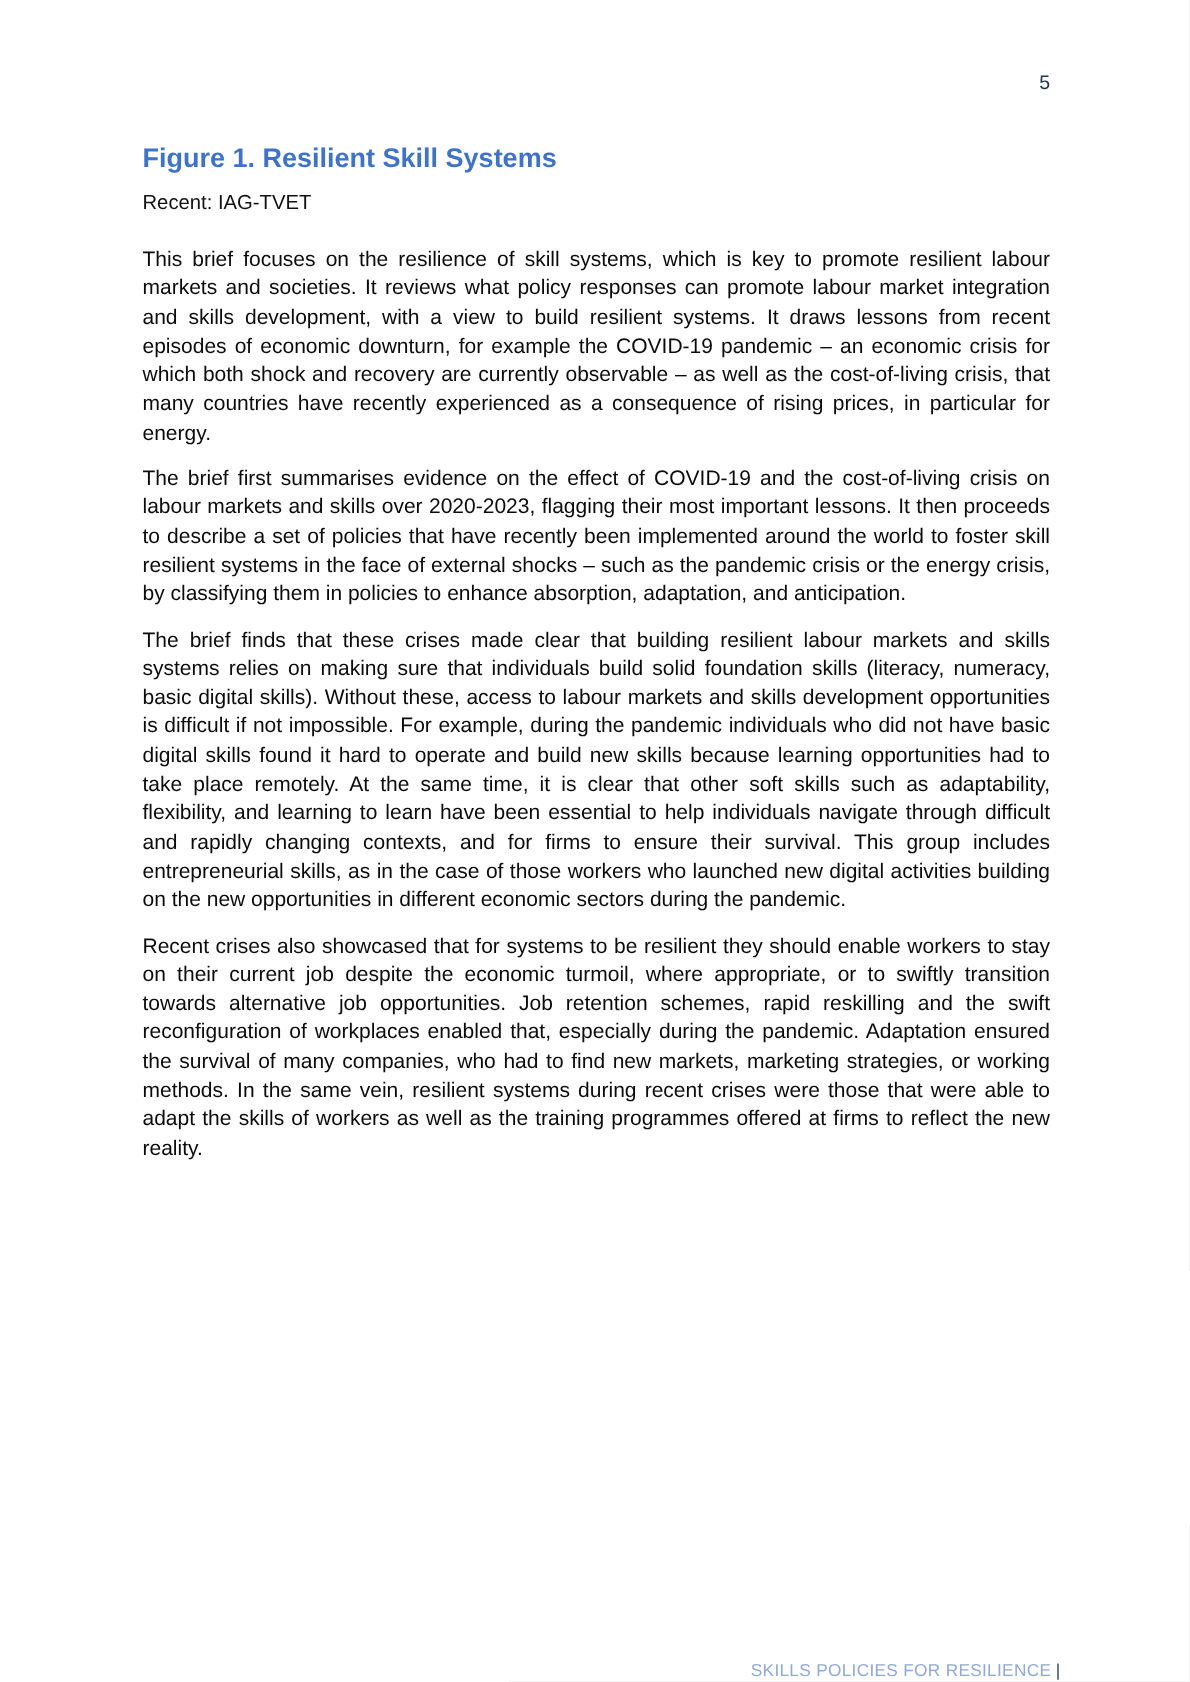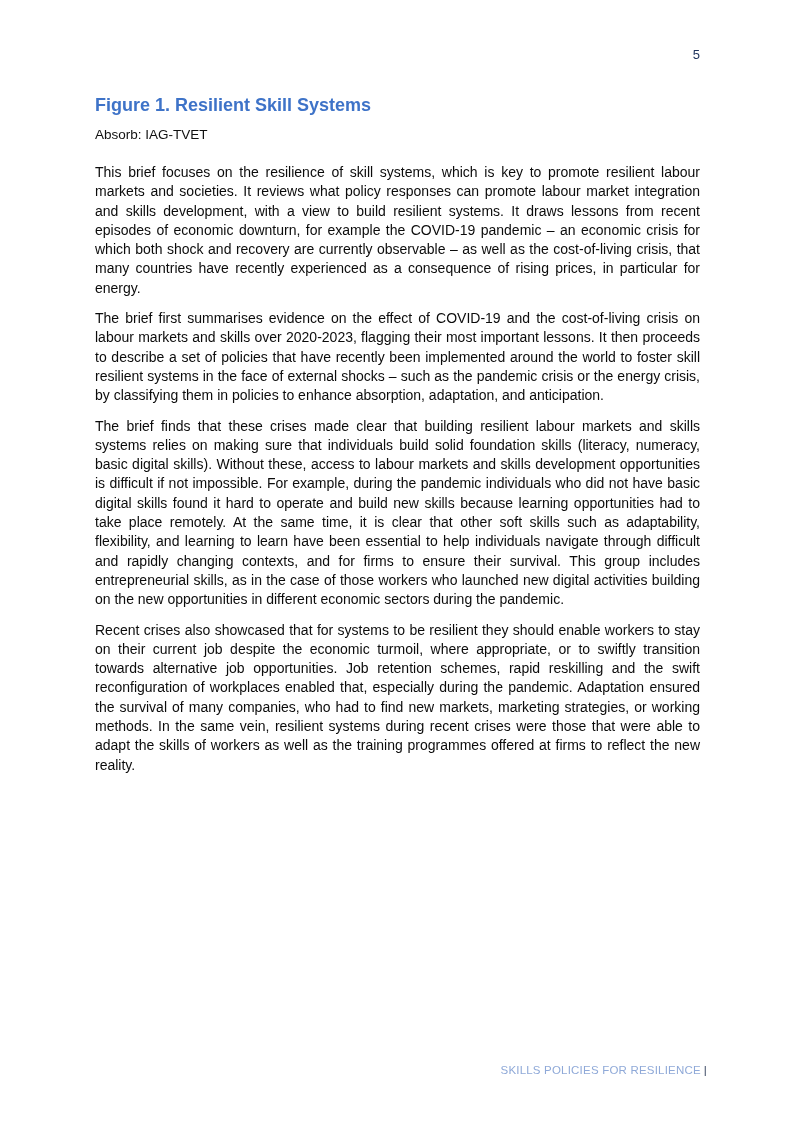--- a/index.html
+++ b/index.html
@@ -41,21 +41,21 @@
   }
   p.body-p{
     margin:11px 0 4px 0;
     font-size:14px;
     line-height:19.3px;
     text-align:justify;
     color:#0b0b0b;
   }
   .footer{
     position:absolute;
-    top:1064px;
+    top:1108px;
     right:86px;
     font-size:11.5px;
     letter-spacing:0.2px;
     color:#8fa9d8;
     white-space:nowrap;
   }
   .footer .sep{
     color:#33415c;
     margin-left:3px;
   }
@@ -64,21 +64,21 @@
 <body>
 
 <div class="page">
   <div class="content">
 
     <div class="pageno">5</div>
 
     <h1 class="fig-title">Figure 1. Resilient Skill Systems</h1>
 
 
-    <p class="source">Absorb: IAG-TVET</p>
+    <p class="source">Recent: IAG-TVET</p>
 
     <p class="body-p">This brief focuses on the resilience of skill systems, which is key to promote resilient labour markets and societies. It reviews what policy responses can promote labour market integration and skills development, with a view to build resilient systems. It draws lessons from recent episodes of economic downturn, for example the COVID-19 pandemic – an economic crisis for which both shock and recovery are currently observable – as well as the cost-of-living crisis, that many countries have recently experienced as a consequence of rising prices, in particular for energy.</p>
     <p class="body-p">The brief first summarises evidence on the effect of COVID-19 and the cost-of-living crisis on labour markets and skills over 2020-2023, flagging their most important lessons. It then proceeds to describe a set of policies that have recently been implemented around the world to foster skill resilient systems in the face of external shocks – such as the pandemic crisis or the energy crisis, by classifying them in policies to enhance absorption, adaptation, and anticipation.</p>
     <p class="body-p">The brief finds that these crises made clear that building resilient labour markets and skills systems relies on making sure that individuals build solid foundation skills (literacy, numeracy, basic digital skills). Without these, access to labour markets and skills development opportunities is difficult if not impossible. For example, during the pandemic individuals who did not have basic digital skills found it hard to operate and build new skills because learning opportunities had to take place remotely. At the same time, it is clear that other soft skills such as adaptability, flexibility, and learning to learn have been essential to help individuals navigate through difficult and rapidly changing contexts, and for firms to ensure their survival. This group includes entrepreneurial skills, as in the case of those workers who launched new digital activities building on the new opportunities in different economic sectors during the pandemic.</p>
     <p class="body-p">Recent crises also showcased that for systems to be resilient they should enable workers to stay on their current job despite the economic turmoil, where appropriate, or to swiftly transition towards alternative job opportunities. Job retention schemes, rapid reskilling and the swift reconfiguration of workplaces enabled that, especially during the pandemic. Adaptation ensured the survival of many companies, who had to find new markets, marketing strategies, or working methods. In the same vein, resilient systems during recent crises were those that were able to adapt the skills of workers as well as the training programmes offered at firms to reflect the new reality.</p>
   </div>
 
   <div class="footer">
     <span>SKILLS POLICIES FOR RESILIENCE</span><span class="sep">|</span>
   </div>

